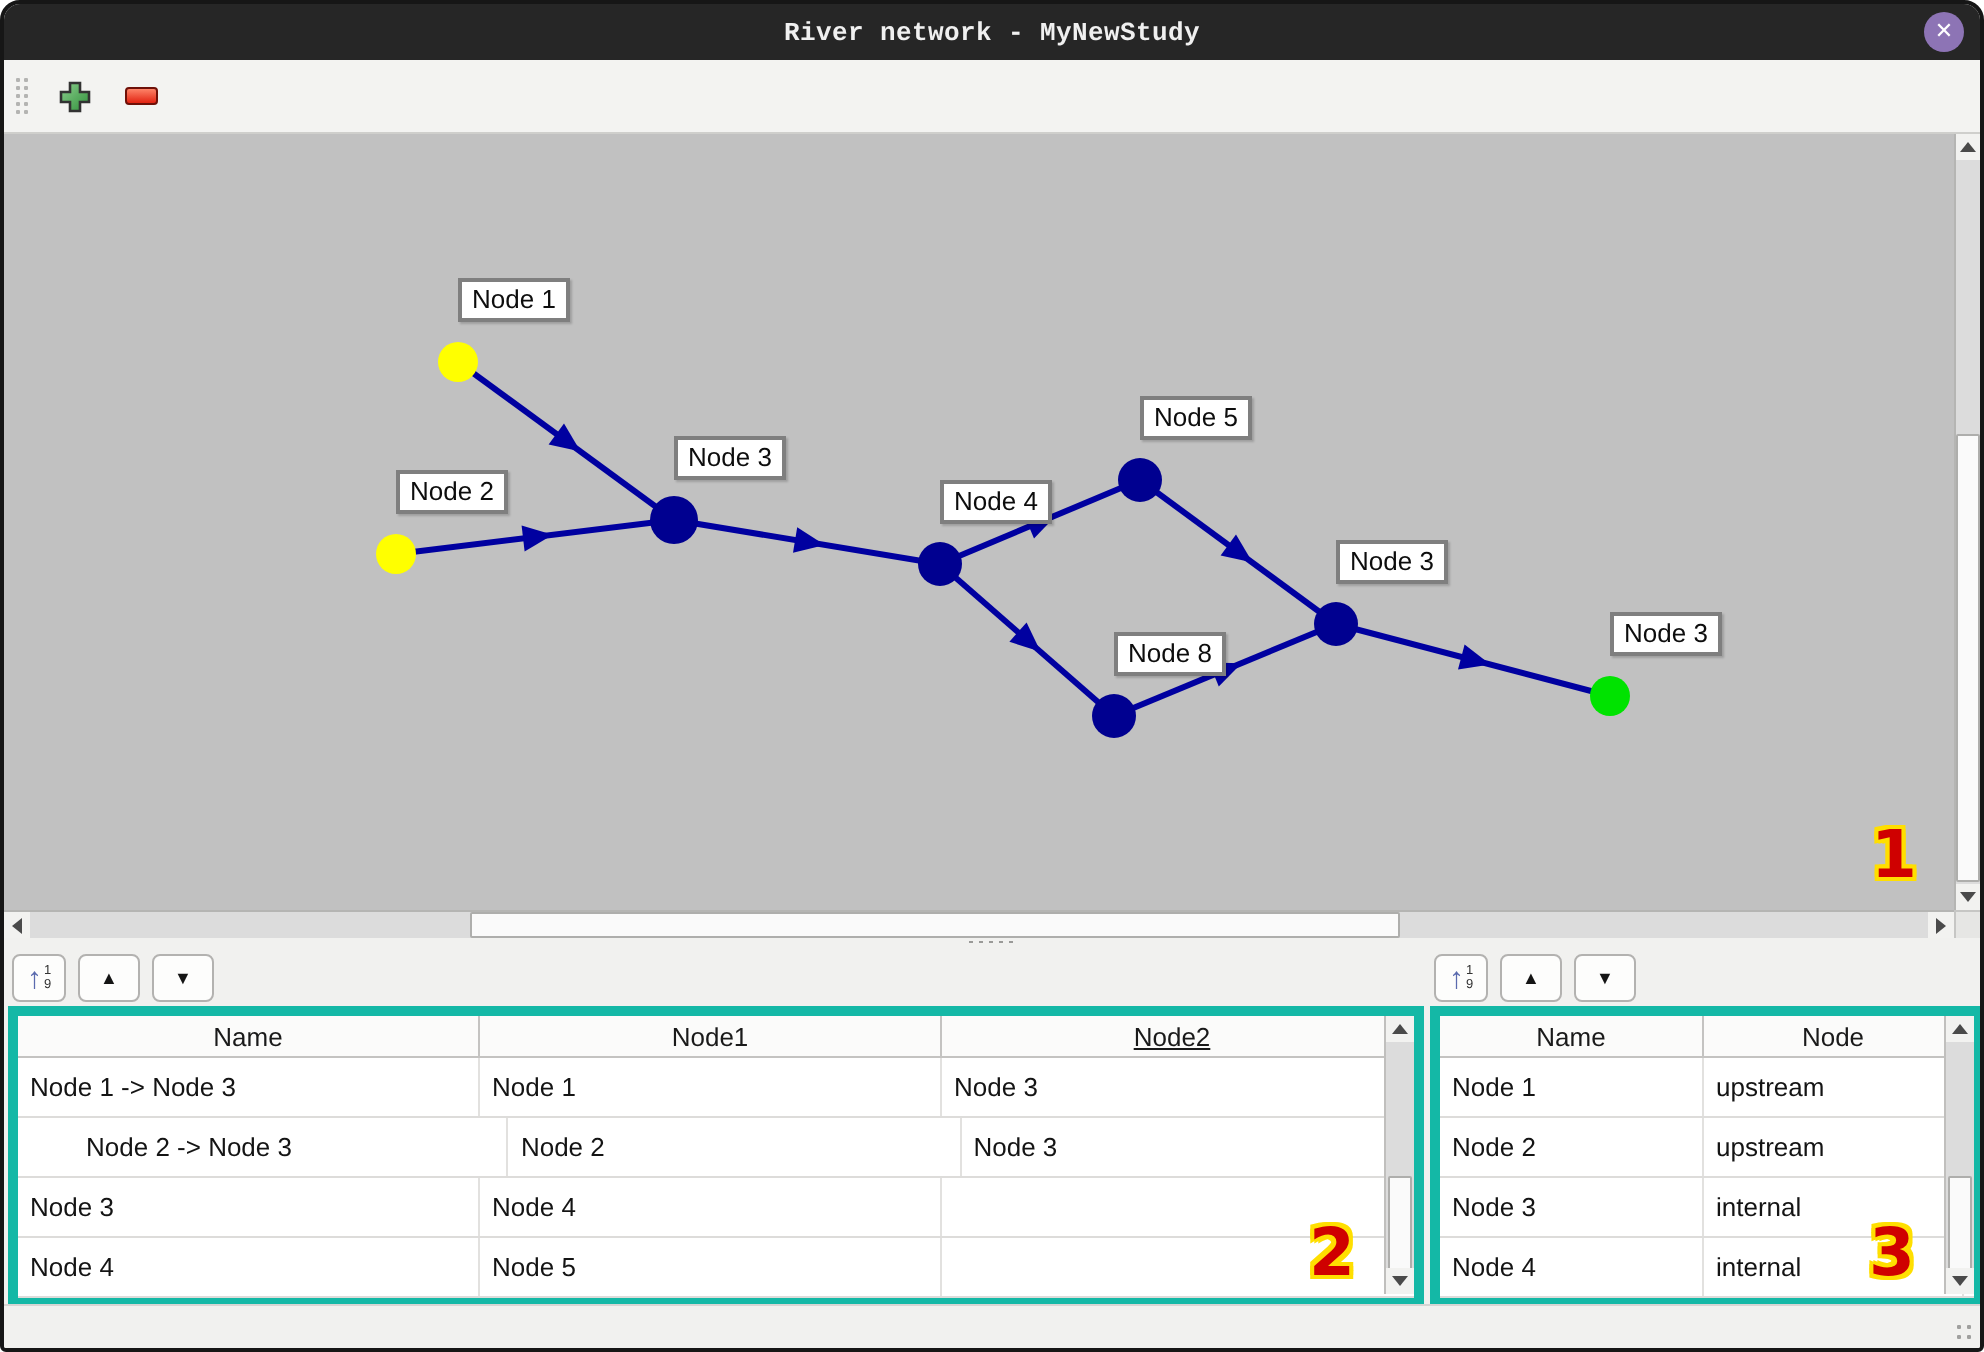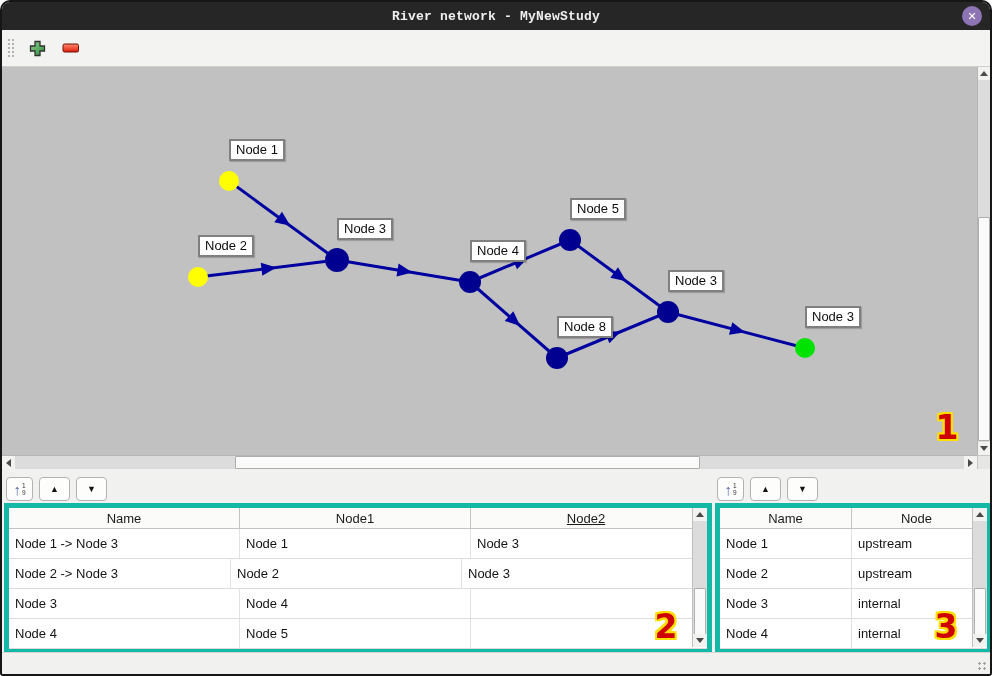--- a/index.html
+++ b/index.html
@@ -200,21 +200,21 @@
             <div class="th" style="width: 231px;">Node1</div>
             <div class="th" style="width: 231px; text-decoration: underline;">Node2</div>
           </div>
         <div>
             <div class="tr">
               <div class="td" style="width: 231px;">Node 1 -&gt; Node 3</div>
               <div class="td" style="width: 231px;">Node 1</div>
               <div class="td" style="width: 231px;">Node 3</div>
             </div>
             <div class="tr">
-              <div class="td" style="width: 222px;">Node 2 -&gt; Node 3</div>
+              <div class="td" style="width: 222px; margin-left: 28px;">Node 2 -&gt; Node 3</div>
               <div class="td" style="width: 231px;">Node 2</div>
               <div class="td" style="width: 231px;">Node 3</div>
             </div>
             <div class="tr">
               <div class="td" style="width: 231px;">Node 3</div>
               <div class="td" style="width: 231px;">Node 4</div>
             </div>
             <div class="tr">
               <div class="td" style="width: 231px;">Node 4</div>
               <div class="td" style="width: 231px;">Node 5</div>

